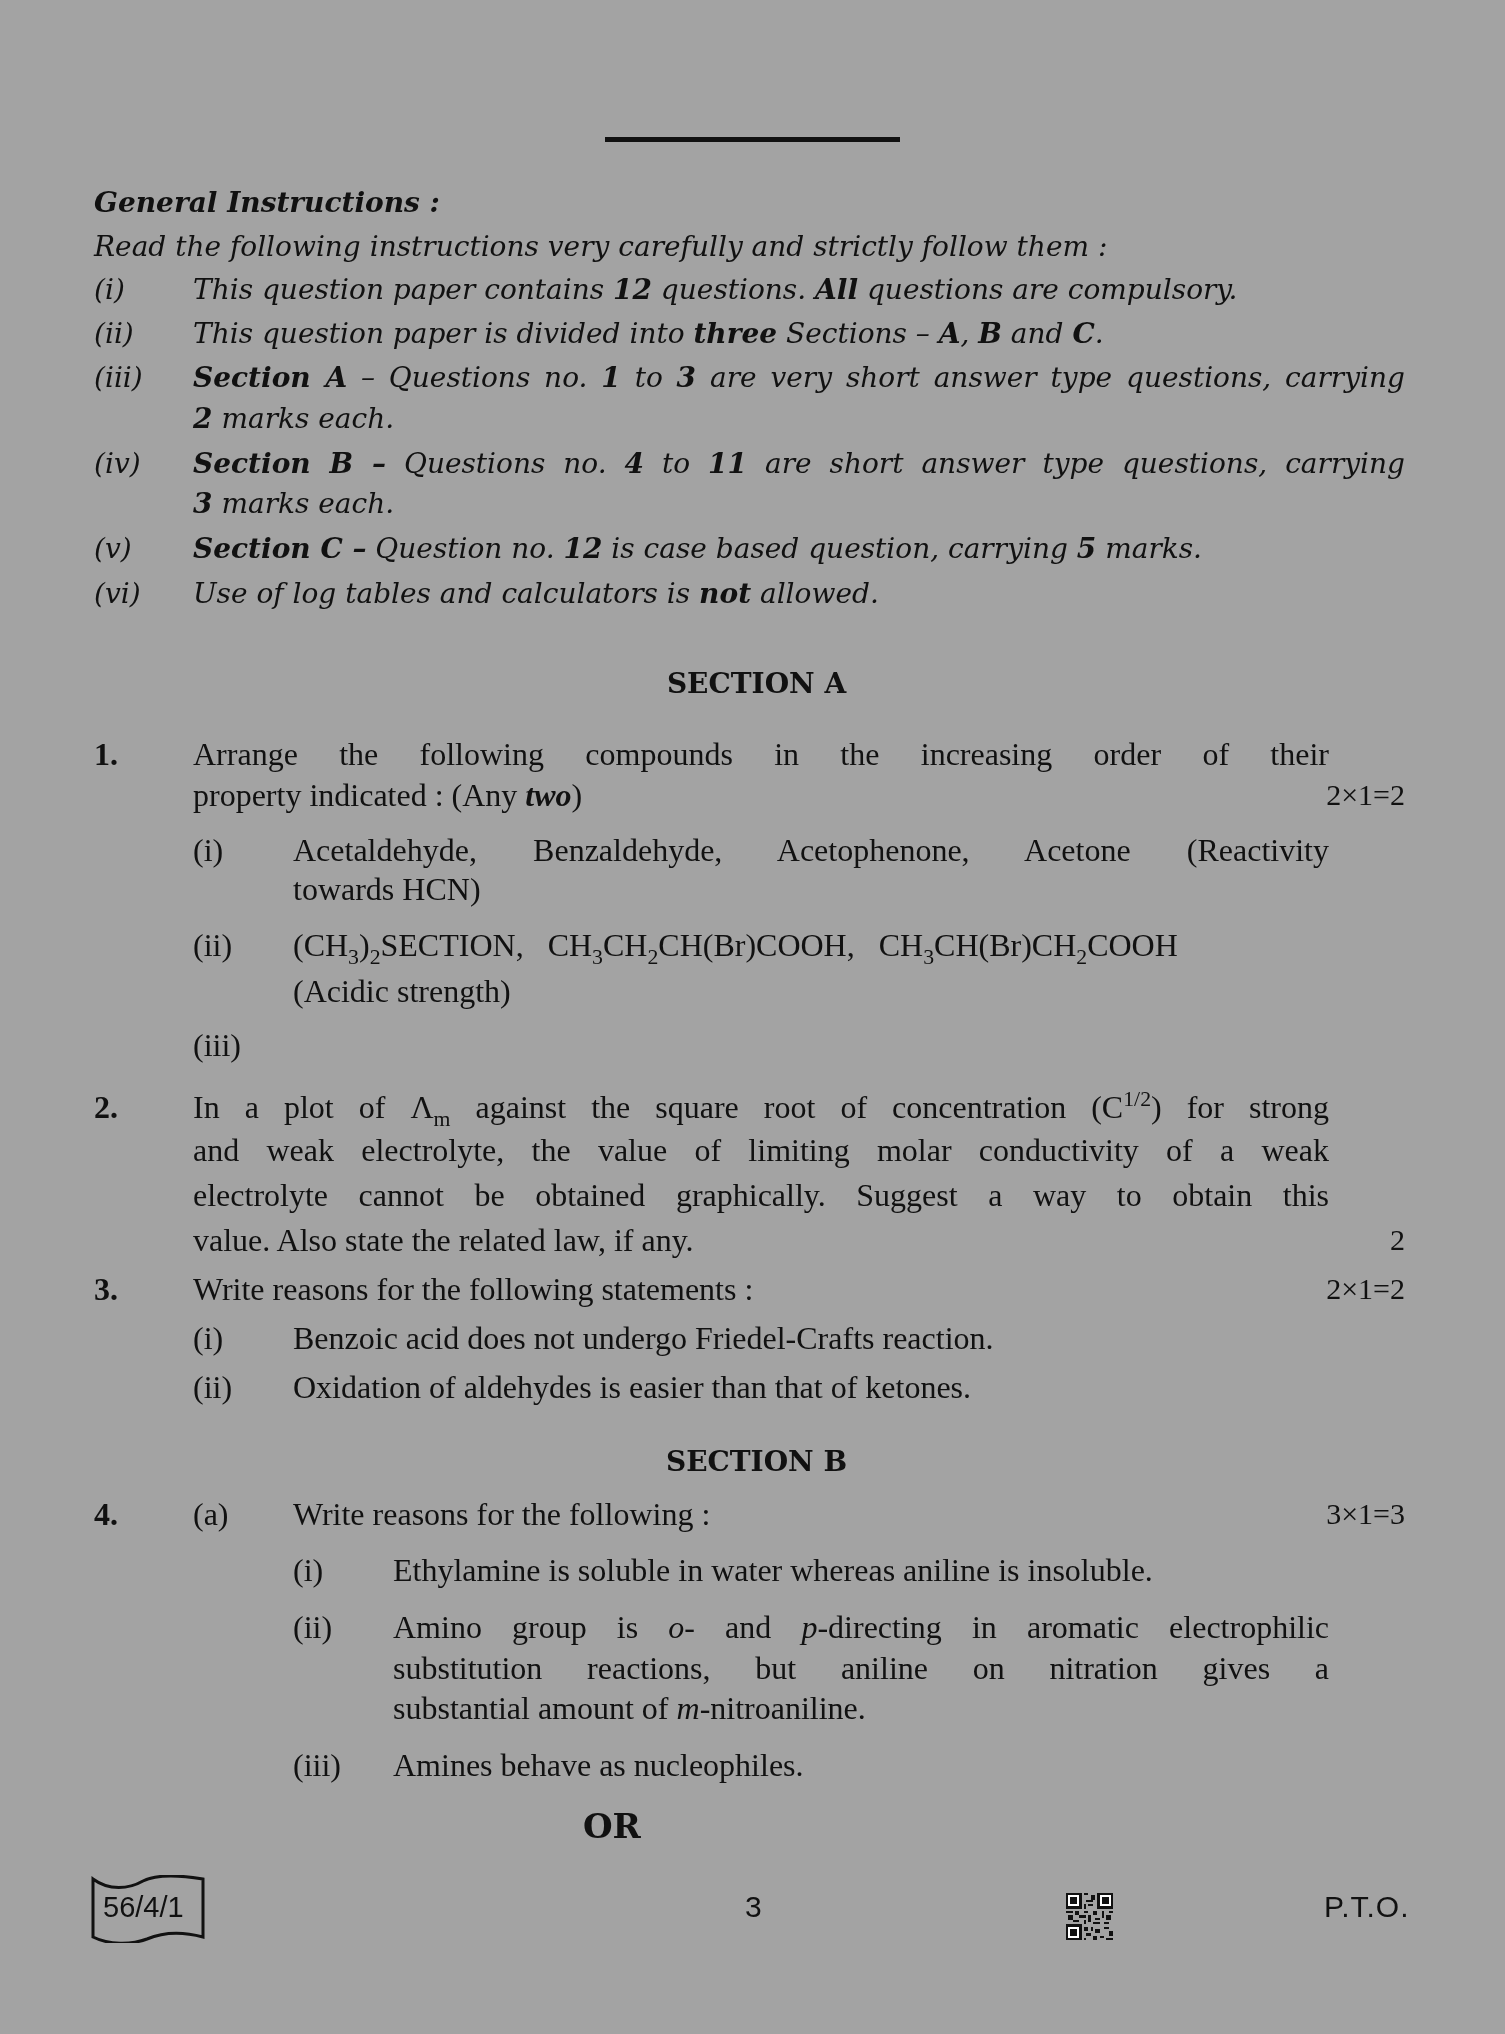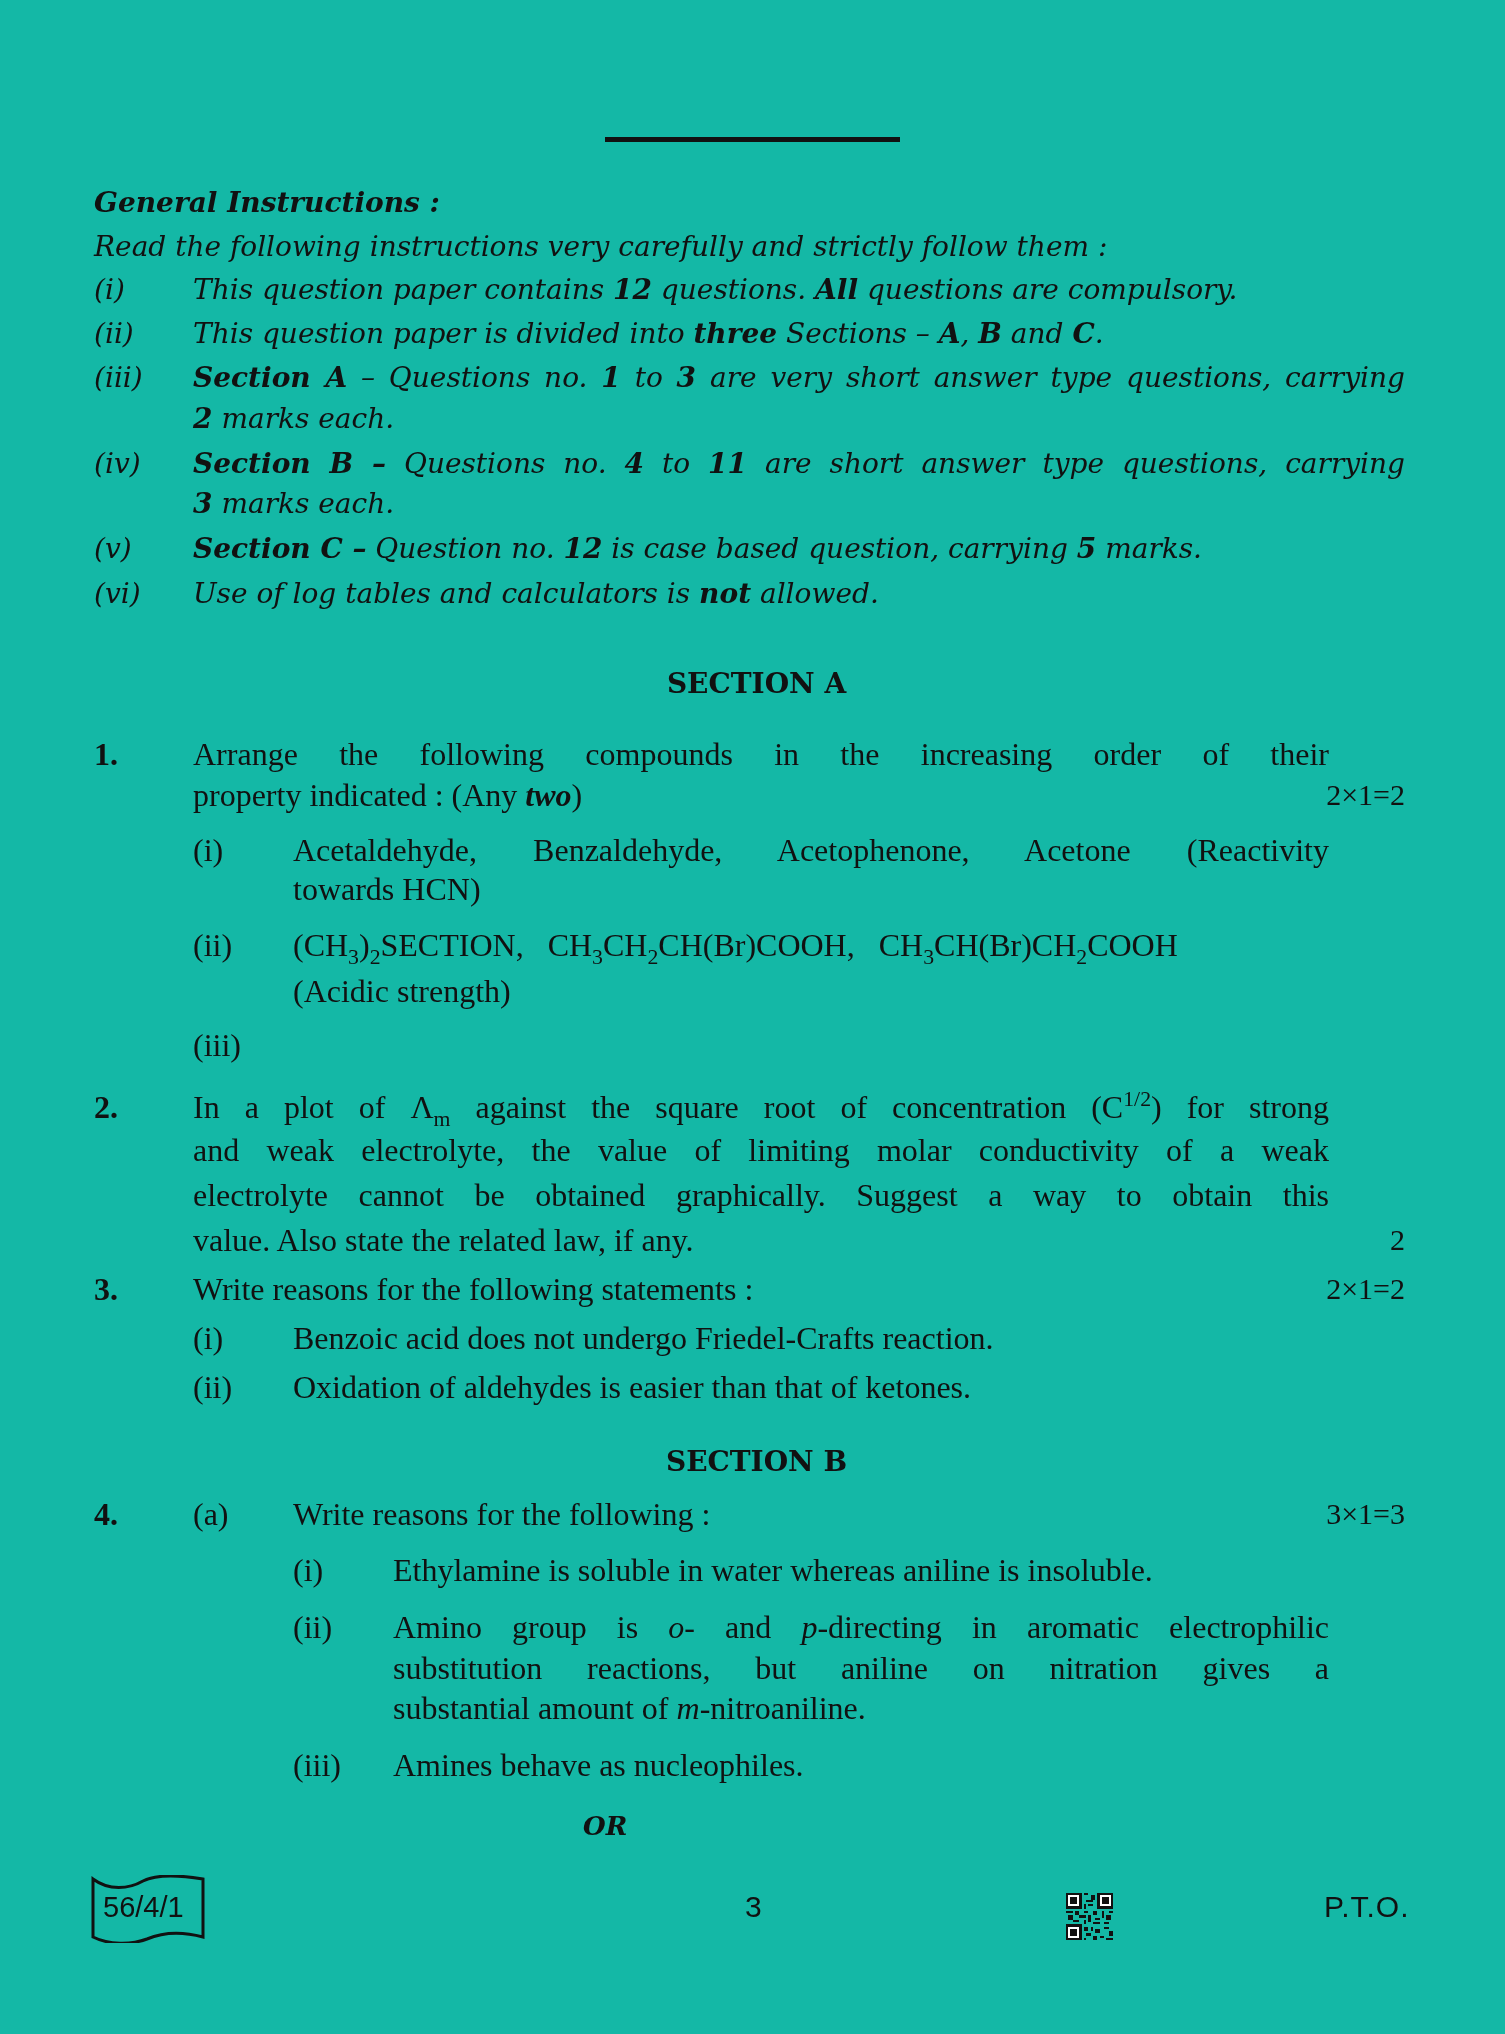--- a/index.html
+++ b/index.html
@@ -1,18 +1,18 @@
 <!DOCTYPE html>
 <html><head>
   <meta charset="utf-8">
   <style>
     html, body { margin: 0; padding: 0; background: #ffffff; }
     body { width: 1505px; height: 2034px; position: relative; overflow: hidden;
            font-family: "DejaVu Serif", "Liberation Serif", serif; color: #111; }
-    .page { position: absolute; left: 0; top: 0; width: 1505px; height: 2034px; background: #14b8a6; }
+    .page { position: absolute; left: 0; top: 0; width: 1505px; height: 2034px; background: #a3a3a3; }
     .rule { position: absolute; left: 605px; top: 137px; width: 295px; height: 5px; background: #111; }
     .ln { position: absolute; white-space: nowrap; font-size: 29px; line-height: 36px; }
     .b { font-weight: bold; }
     .instr { font-family: "DejaVu Serif", "Liberation Serif", serif; font-style: italic; font-size: 28px; }
     .heading { font-weight: bold; font-size: 28px; }
     .body-t { font-family: "Liberation Serif", "DejaVu Serif", serif; font-size: 32px; }
     .justify { text-align: justify; text-align-last: justify; white-space: normal; }
     .marks { position: absolute; font-family: "Liberation Serif", serif; font-size: 30px; line-height: 36px; right: 100px; white-space: nowrap; }
     sub { font-size: 0.68em; vertical-align: -0.35em; line-height: 0; }
     sup { font-size: 0.68em; vertical-align: 0.55em; line-height: 0; }
@@ -97,21 +97,21 @@
   <div class="ln body-t" style="left:393px; top:1552px;">Ethylamine is soluble in water whereas aniline is insoluble.</div>
 
   <div class="ln body-t" style="left:293px; top:1609px;">(ii)</div>
   <div class="ln body-t justify" style="left:393px; top:1609px; width:936px;"><span>Amino group is </span><i>o</i><span>- and </span><i>p</i><span>-directing in aromatic electrophilic</span></div>
   <div class="ln body-t justify" style="left:393px; top:1650px; width:936px;">substitution reactions, but aniline on nitration gives a</div>
   <div class="ln body-t" style="left:393px; top:1690px;"><span>substantial amount of </span><i>m</i><span>-nitroaniline.</span></div>
 
   <div class="ln body-t" style="left:293px; top:1747px;">(iii)</div>
   <div class="ln body-t" style="left:393px; top:1747px;">Amines behave as nucleophiles.</div>
 
-  <div class="ln heading" style="left:583px; top:1808px; font-size:26px;font-style:italic;">OR</div>
+  <div class="ln heading" style="left:583px; top:1808px; font-size:34px;">OR</div>
 
   <div class="footer-code">
     <svg width="116" height="68" viewBox="0 0 116 68">
       <path d="M2,4 C18,16 38,14 52,6 C66,-1 88,0 112,4 L112,62 C90,56 70,58 56,64 C40,70 18,70 2,62 Z" fill="none" stroke="#111" stroke-width="3"></path>
     </svg>
     <span>56/4/1</span>
   </div>
 
   <div class="pagenum">3</div>
 

